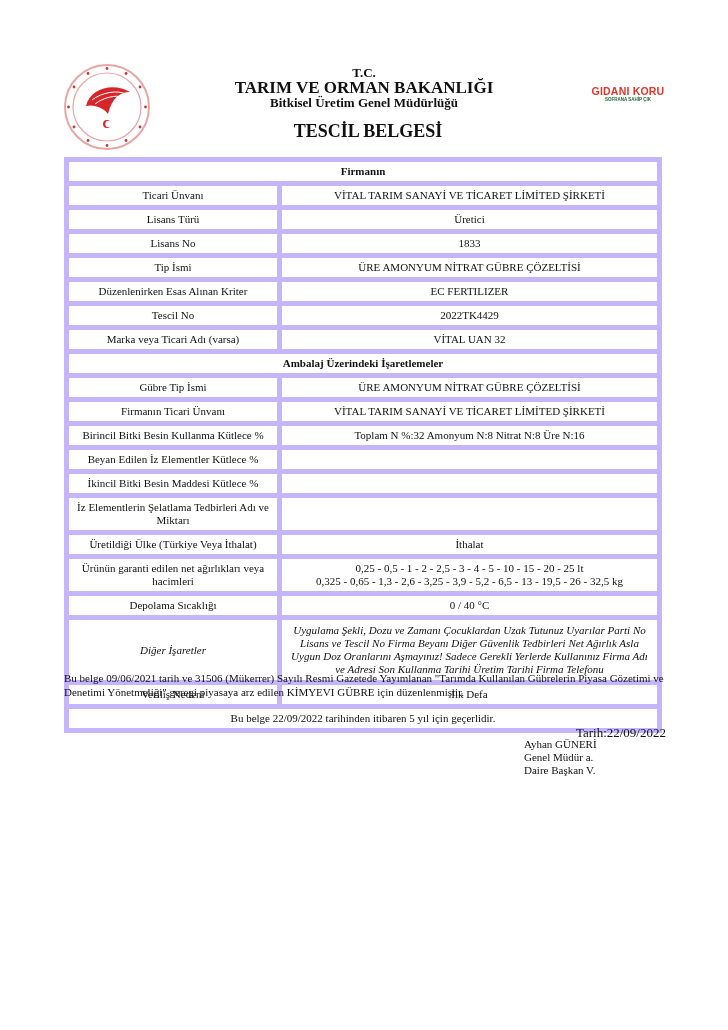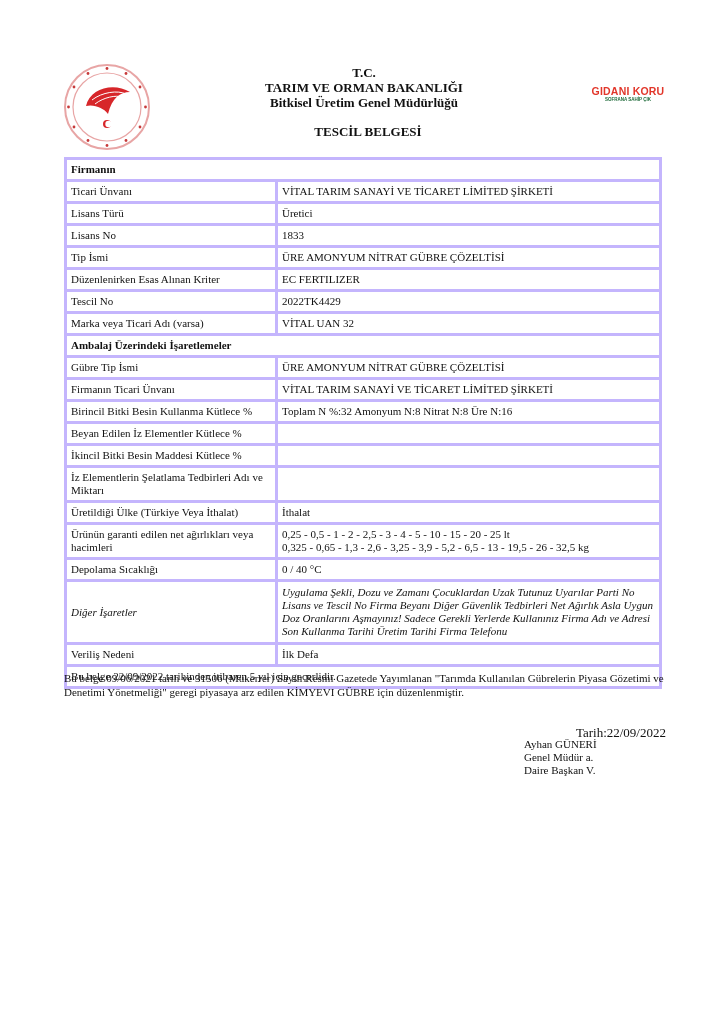--- a/index.html
+++ b/index.html
@@ -6,29 +6,29 @@
     body {
       width: 728px; height: 1030px; position: relative; overflow: hidden;
       font-family: "Liberation Serif", "DejaVu Serif", serif; color: #111;
     }
     .logo-left { position: absolute; left: 62px; top: 62px; width: 90px; height: 90px; }
     .logo-right { position: absolute; left: 588px; top: 86px; width: 80px; text-align: center; }
     .gk-title { font-family: "Liberation Sans", "DejaVu Sans", sans-serif; font-weight: bold; font-size: 10.5px; color: #e2362a; letter-spacing: 0.2px; line-height: 11px; }
     .gk-sub { font-family: "Liberation Sans", "DejaVu Sans", sans-serif; font-weight: bold; font-size: 4.5px; color: #1f6b3a; line-height: 6px; }
     .header { position: absolute; left: 0; width: 728px; top: 65px; text-align: center; }
     .header .l1 { font-size: 13px; font-weight: bold; line-height: 15px; }
-    .header .l2 { font-size: 13px; font-weight: bold; line-height: 15px; }
+    .header .l2 { font-size: 17px; font-weight: bold; line-height: 15px; }
     .header .l3 { font-size: 13px; font-weight: bold; line-height: 15px; }
-    .header .title { font-size: 13px; font-weight: bold; margin-top: 14px; line-height: 15px; padding-left: 8px; }
+    .header .title { font-size: 18px; font-weight: bold; margin-top: 14px; line-height: 15px; padding-left: 8px; }
 
     table.cert {
       position: absolute; left: 64px; top: 157px; width: 598px;
       border-collapse: collapse; font-size: 11px; line-height: 13px;
     }
-    table.cert td { border: 3px solid #c4b5fd; padding: 3px 4px; vertical-align: middle; }
+    table.cert td { border: 5px solid #c4b5fd; padding: 3px 4px; vertical-align: middle; text-align: center; }
     table.cert td.label { width: 200px; }
     table.cert tr.sec td { font-weight: bold; }
     table.cert tr.r20 td { height: 13px; }
     table.cert tr.tall td { height: 26px; }
     table.cert tr.huge td { height: 54px; font-style: italic; }
 
     .footnote { position: absolute; left: 64px; top: 671px; width: 604px; font-size: 11px; line-height: 14px; }
     .date { position: absolute; right: 62px; top: 725px; font-size: 13px; }
     .sign { position: absolute; left: 524px; top: 738px; font-size: 11px; line-height: 13px; }
   </style>

